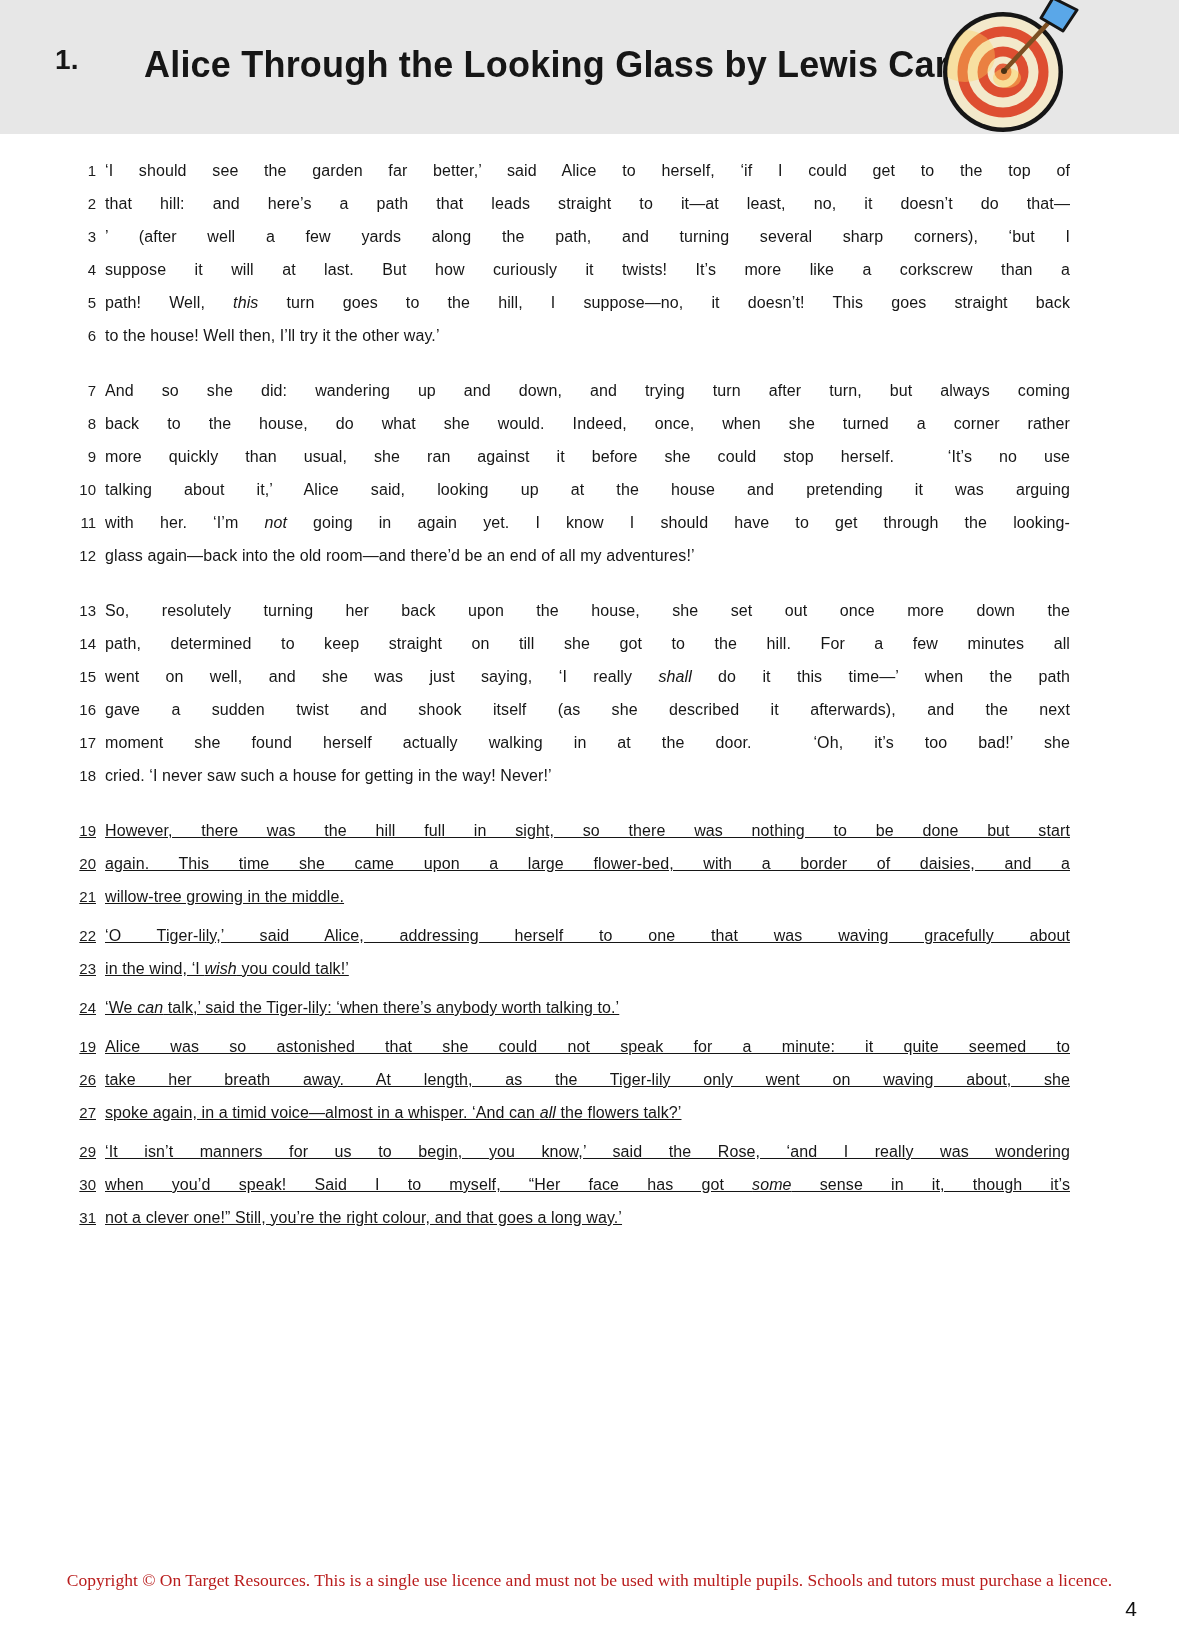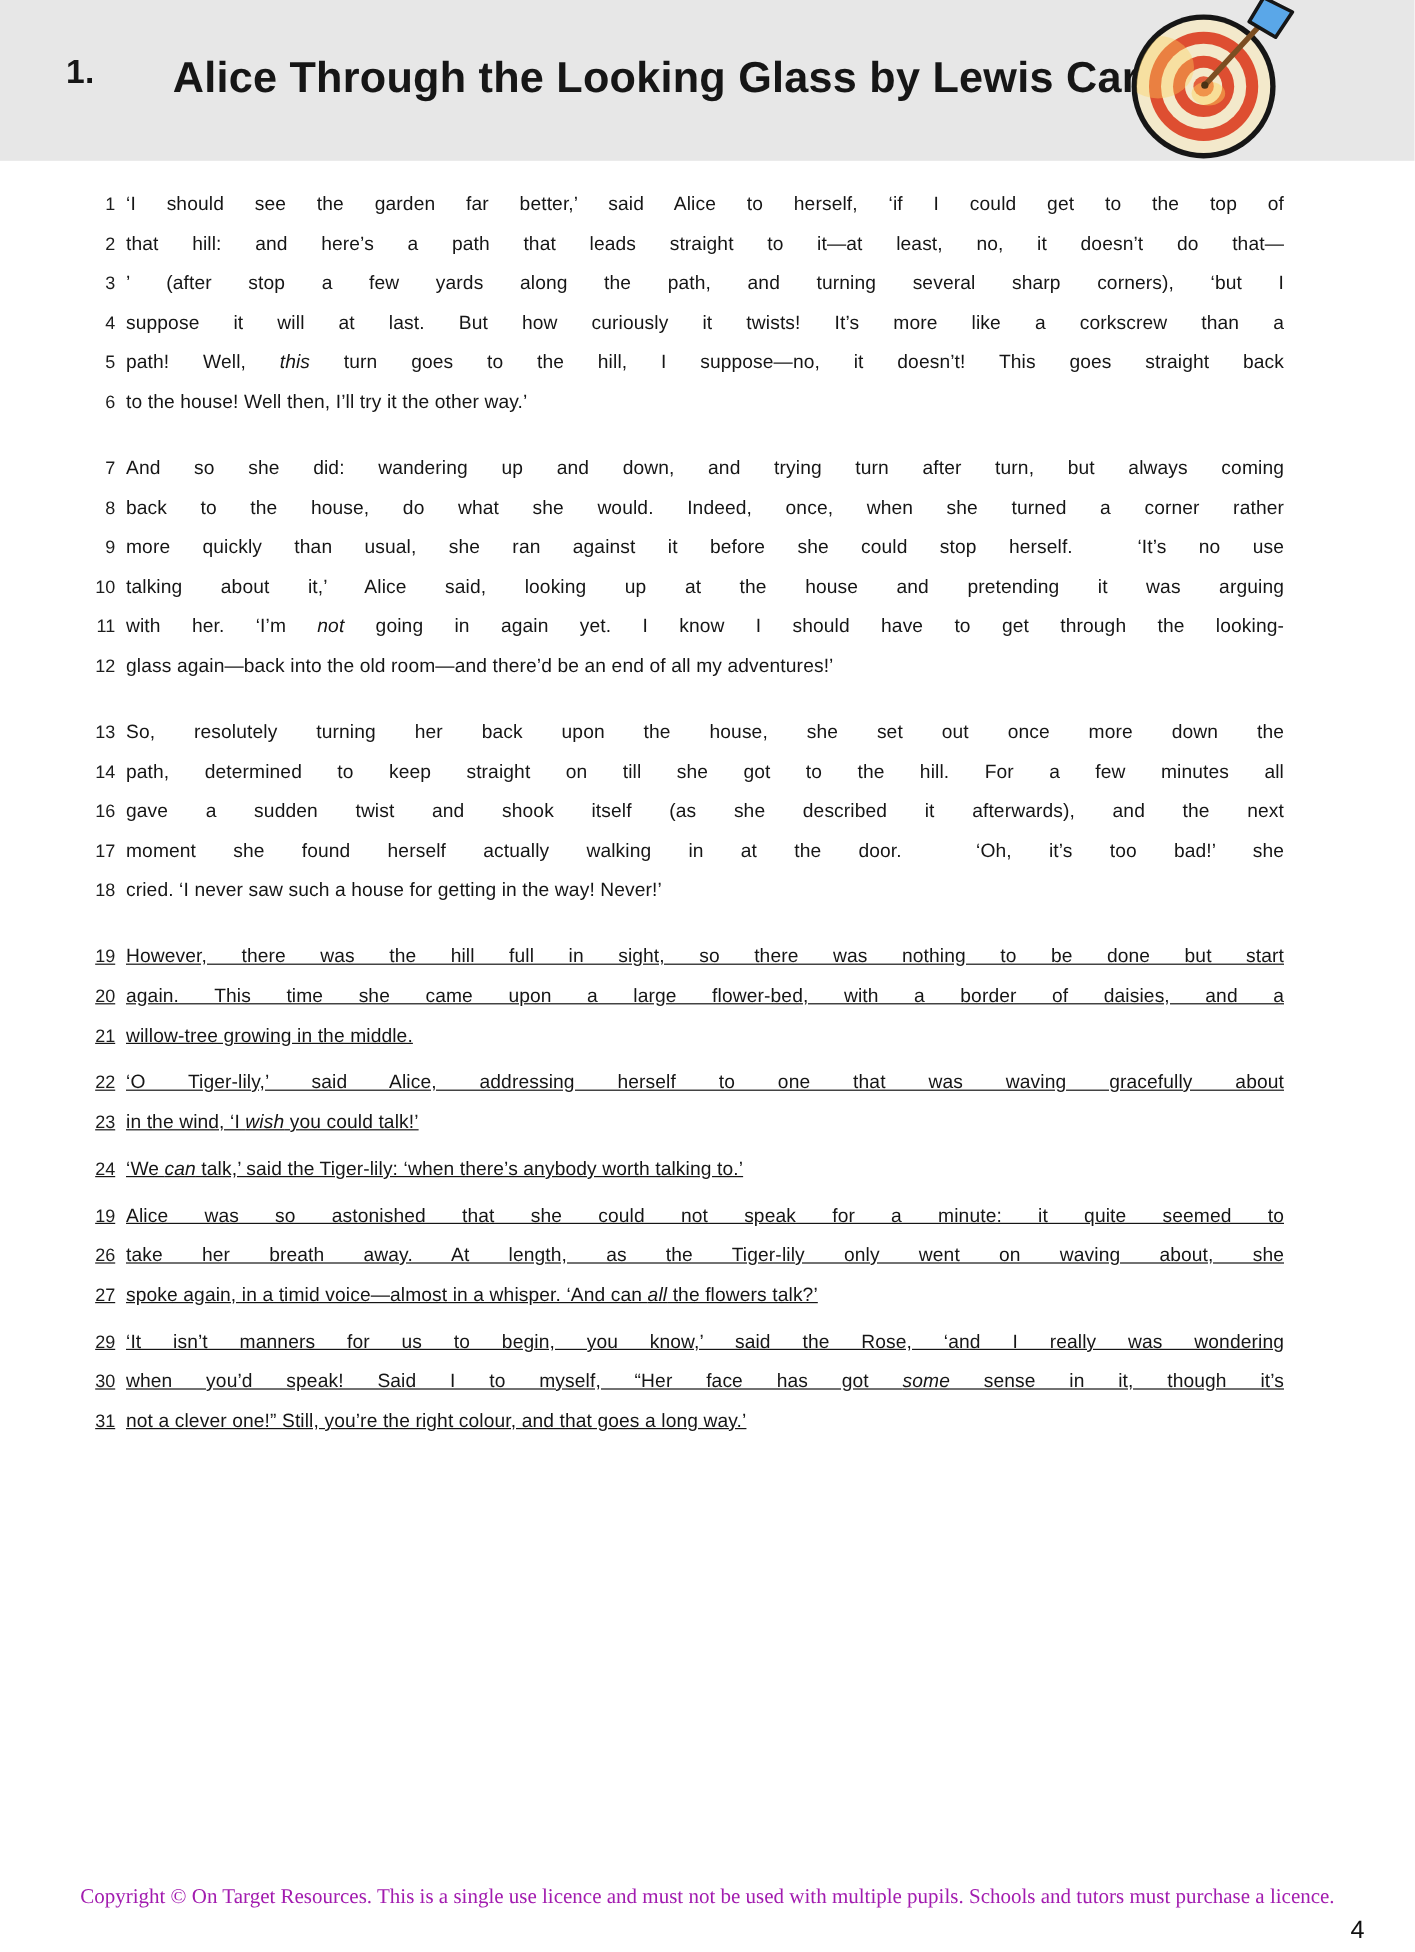--- a/index.html
+++ b/index.html
@@ -75,21 +75,21 @@
   .it { font-style: italic; margin-top: 35px; }
   
   .copyright {
     position: absolute;
     left: 0;
     right: 0;
     bottom: 36px;
     text-align: center;
     font-family: "Liberation Serif", serif;
     font-size: 17.5px;
-    color: #a21caf;
+    color: #b91c1c;
   }
   .page-number {
     position: absolute;
     right: 42px;
     bottom: 6px;
     font-size: 21px;
     color: #111111;
   }
 </style>
 </head>
@@ -128,21 +128,21 @@
         <div class="line">
           <span class="lnum">1</span>
           <span class="ltext"><span>‘I should see the garden far better,’ said Alice to herself, ‘if I could get to the top of</span></span>
         </div>
         <div class="line">
           <span class="lnum">2</span>
           <span class="ltext"><span>that hill: and here’s a path that leads straight to it—at least, no, it doesn’t do that—</span></span>
         </div>
         <div class="line">
           <span class="lnum">3</span>
-          <span class="ltext"><span>’ (after stop a few yards along the path, and turning several sharp corners), ‘but I</span></span>
+          <span class="ltext"><span>’ (after well a few yards along the path, and turning several sharp corners), ‘but I</span></span>
         </div>
         <div class="line">
           <span class="lnum">4</span>
           <span class="ltext"><span>suppose it will at last. But how curiously it twists! It’s more like a corkscrew than a</span></span>
         </div>
         <div class="line">
           <span class="lnum">5</span>
           <span class="ltext"><span>path! Well, </span><span class="it">this</span><span> turn goes to the hill, I suppose—no, it doesn’t! This goes straight back</span></span>
         </div>
         <div class="line last">
@@ -179,20 +179,24 @@
       <div class="para large">
         <div class="line">
           <span class="lnum">13</span>
           <span class="ltext"><span>So, resolutely turning her back upon the house, she set out once more down the</span></span>
         </div>
         <div class="line">
           <span class="lnum">14</span>
           <span class="ltext"><span>path, determined to keep straight on till she got to the hill. For a few minutes all</span></span>
         </div>
         <div class="line">
+          <span class="lnum">15</span>
+          <span class="ltext"><span>went on well, and she was just saying, ‘I really </span><span class="it">shall</span><span> do it this time—’ when the path</span></span>
+        </div>
+        <div class="line">
           <span class="lnum">16</span>
           <span class="ltext"><span>gave a sudden twist and shook itself (as she described it afterwards), and the next</span></span>
         </div>
         <div class="line">
           <span class="lnum">17</span>
           <span class="ltext"><span>moment she found herself actually walking in at the door.&nbsp; ‘Oh, it’s too bad!’ she</span></span>
         </div>
         <div class="line last">
           <span class="lnum">18</span>
           <span class="ltext"><span>cried. ‘I never saw such a house for getting in the way! Never!’</span></span>

